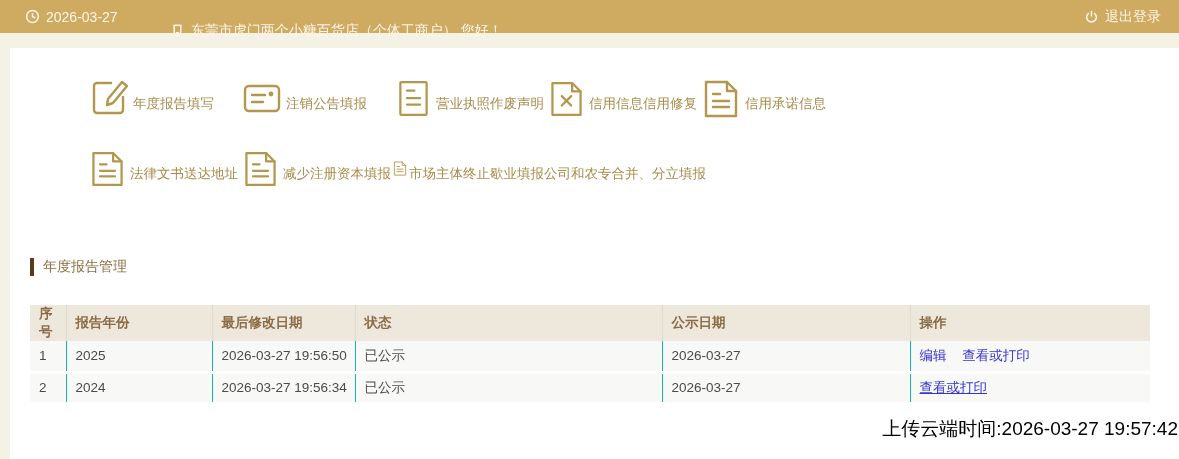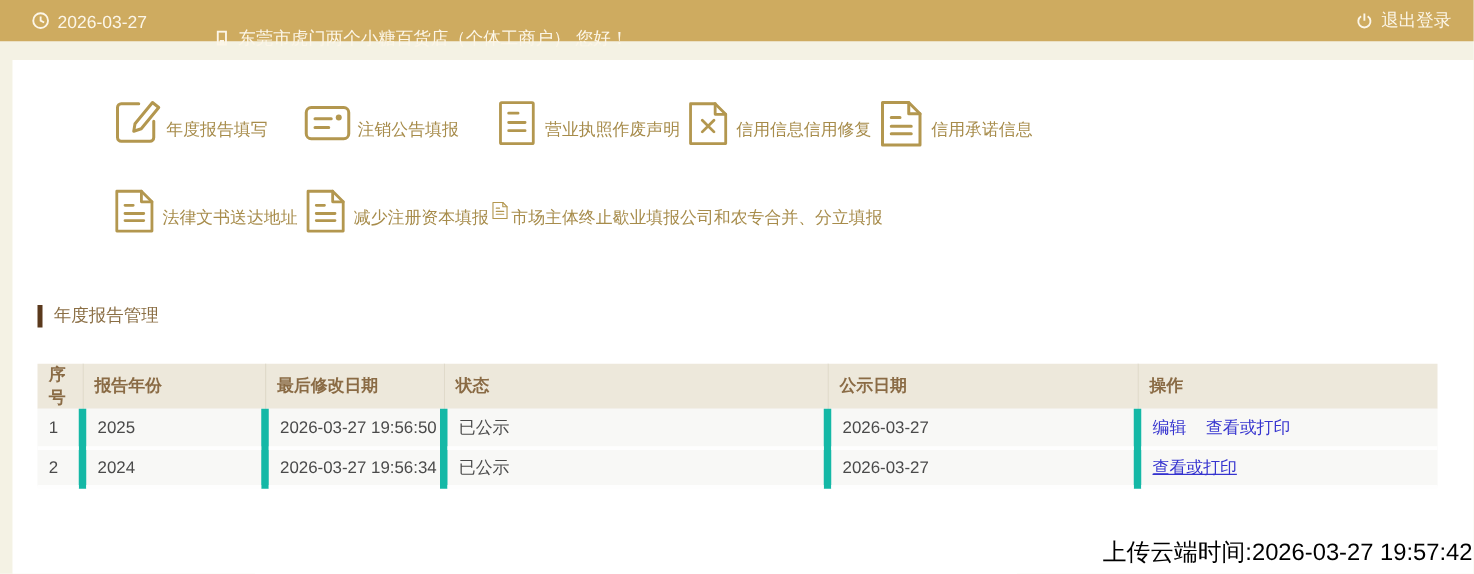--- a/index.html
+++ b/index.html
@@ -36,49 +36,49 @@
     cursor:pointer;
   }
   .mi { width:48px; height:48px; stroke:#B3974F; fill:none;
         stroke-width:2.4; stroke-linejoin:round; stroke-linecap:round; }
   .mi-label {
     margin-top:12px; font-size:13.5px; color:#A78C4B; white-space:nowrap;
   }
 
   
   .section-title {
-    margin:52px 0 0 20px; display:flex; align-items:center; height:18px;
+    margin:66px 0 0 20px; display:flex; align-items:center; height:18px;
   }
   .section-bar { width:4px; height:18px; background:#5A391C; margin-right:9px; }
   .section-text { font-size:14px; color:#8A6E44; }
 
   
   table.report {
     margin:29px 20px 0 20px; width:1120px;
     border-collapse:collapse; table-layout:fixed; font-size:13.5px;
   }
   table.report th {
     height:35px; background:#EDE8DB; color:#8A6B45; font-weight:bold;
     text-align:left; padding:0 0 0 9px; border-left:1px solid #E0DACA;
   }
   table.report th:first-child { border-left:none; }
   table.report td {
     height:31px; background:#F8F8F6; color:#4A4A4A;
-    padding:0 0 0 9px; border-left:6px solid #14b8a6;
+    padding:0 0 0 9px; border-left:1px solid #14b8a6;
     border-bottom:3px solid #FEFEFE;
   }
   table.report td:first-child { border-left:none; }
   a.op-link {
     color:#3634CF; text-decoration:none; margin-right:12px; cursor:pointer;
   }
   a.op-link.u { text-decoration:underline; }
 
   
   .upload-overlay {
-    position:absolute; right:1px; bottom:4px; z-index:10;
+    position:absolute; right:1px; bottom:17px; z-index:10;
     font-size:19px; color:#000; white-space:nowrap;
   }
 </style>
 </head>
 <body>
 
 <svg width="0" height="0" style="position:absolute">
   <defs>
     <symbol id="i-edit" viewBox="0 0 48 48">
       <path d="M38 23 v13 a3 3 0 0 1 -3 3 H12 a3 3 0 0 1 -3 -3 V12 a3 3 0 0 1 3 -3 h14"></path>

